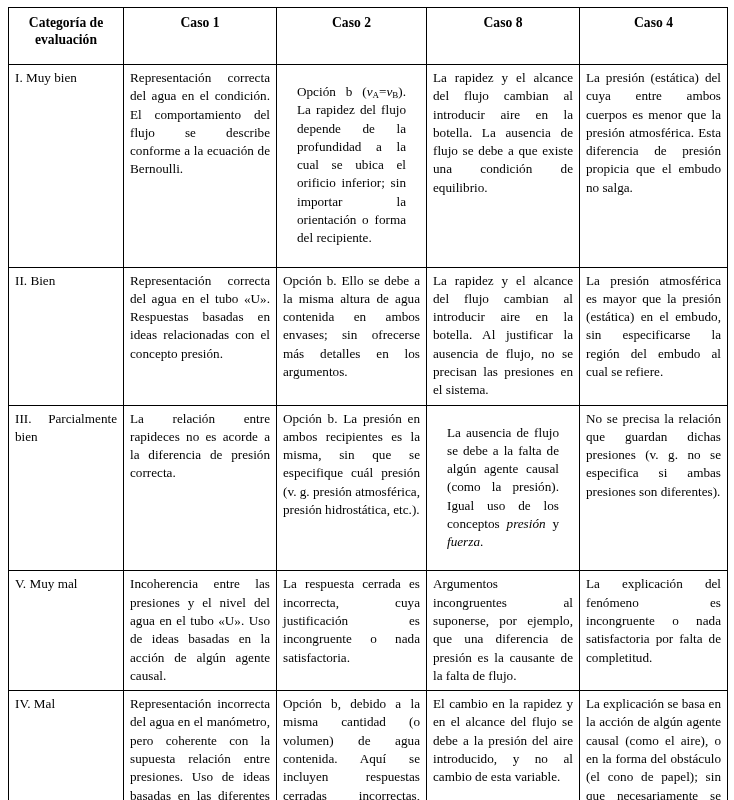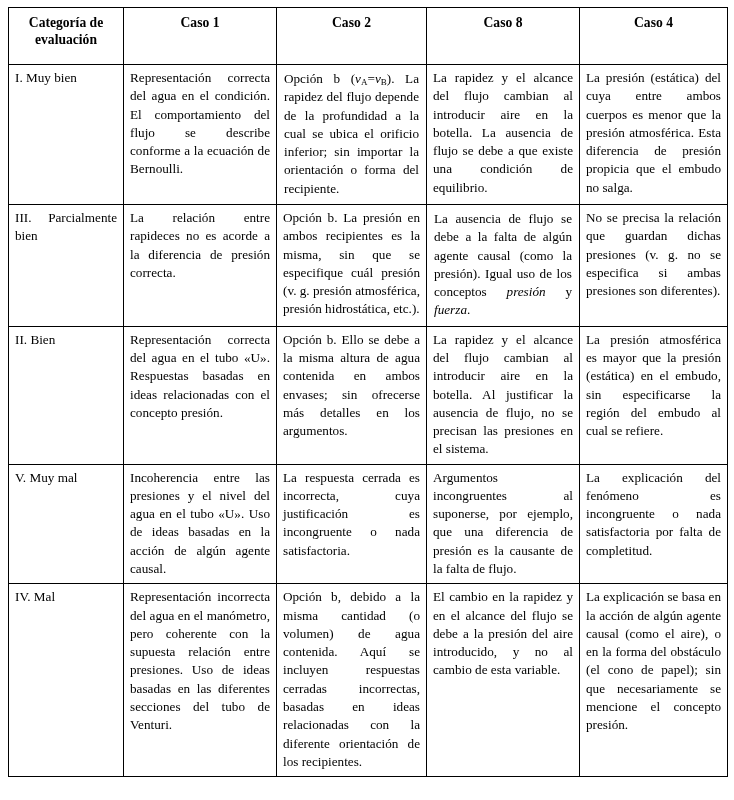--- a/index.html
+++ b/index.html
@@ -55,21 +55,21 @@
   col.c1 { width: 153px; }
   col.c2 { width: 150px; }
   col.c3 { width: 153px; }
   col.c4 { width: 148px; }
 
   td.cat {
     text-align: left;
     text-justify: auto;
   }
   .body-cell p {
-    margin: 1px;
+    margin: 14px;
     text-align: justify;
     text-justify: inter-word;
   }
   i, .ital { font-style: italic; }
   sub {
     font-size: 0.68em;
     line-height: 0;
     vertical-align: baseline;
     position: relative;
     top: 0.26em;
@@ -103,35 +103,35 @@
         <td class="cat">I. Muy bien</td>
         <td class="body-cell">Representación correcta del agua en el condición. El comportamiento del flujo se describe conforme a la ecuación de Bernoulli.</td>
         <td class="body-cell">
             <p><span>Opción b (</span><span class="var">v</span><sub>A</sub><span>=</span><span class="var">v</span><sub>B</sub><span>). La rapidez del flujo depende de la profundidad a la cual se ubica el orificio inferior; sin importar la orientación o forma del recipiente.</span></p>
           </td>
         <td class="body-cell">La rapidez y el alcance del flujo cambian al introducir aire en la botella. La ausencia de flujo se debe a que existe una condición de equilibrio.</td>
         <td class="body-cell">La presión (estática) del cuya entre ambos cuerpos es menor que la presión atmosférica. Esta diferencia de presión propicia que el embudo no salga.</td>
       </tr>
 
       <tr>
+        <td class="cat">II. Bien</td>
+        <td class="body-cell">Representación correcta del agua en el tubo «U». Respuestas basadas en ideas relacionadas con el concepto presión.</td>
+        <td class="body-cell">Opción b. Ello se debe a la misma altura de agua contenida en ambos envases; sin ofrecerse más detalles en los argumentos.</td>
+        <td class="body-cell">La rapidez y el alcance del flujo cambian al introducir aire en la botella. Al justificar la ausencia de flujo, no se precisan las presiones en el sistema.</td>
+        <td class="body-cell">La presión atmosférica es mayor que la presión (estática) en el embudo, sin especificarse la región del embudo al cual se refiere.</td>
+      </tr>
+
+      <tr>
         <td class="cat">III. Parcialmente bien</td>
         <td class="body-cell">La relación entre rapideces no es acorde a la diferencia de presión correcta.</td>
         <td class="body-cell">Opción b. La presión en ambos recipientes es la misma, sin que se especifique cuál presión (v. g. presión atmosférica, presión hidrostática, etc.).</td>
         <td class="body-cell">
             <p><span>La ausencia de flujo se debe a la falta de algún agente causal (como la presión). Igual uso de los conceptos </span><i>presión</i><span> y </span><i>fuerza</i><span>.</span></p>
           </td>
         <td class="body-cell">No se precisa la relación que guardan dichas presiones (v. g. no se especifica si ambas presiones son diferentes).</td>
-      </tr>
-
-      <tr>
-        <td class="cat">II. Bien</td>
-        <td class="body-cell">Representación correcta del agua en el tubo «U». Respuestas basadas en ideas relacionadas con el concepto presión.</td>
-        <td class="body-cell">Opción b. Ello se debe a la misma altura de agua contenida en ambos envases; sin ofrecerse más detalles en los argumentos.</td>
-        <td class="body-cell">La rapidez y el alcance del flujo cambian al introducir aire en la botella. Al justificar la ausencia de flujo, no se precisan las presiones en el sistema.</td>
-        <td class="body-cell">La presión atmosférica es mayor que la presión (estática) en el embudo, sin especificarse la región del embudo al cual se refiere.</td>
       </tr>
 
       <tr>
         <td class="cat">V. Muy mal</td>
         <td class="body-cell">Incoherencia entre las presiones y el nivel del agua en el tubo «U». Uso de ideas basadas en la acción de algún agente causal.</td>
         <td class="body-cell">La respuesta cerrada es incorrecta, cuya justificación es incongruente o nada satisfactoria.</td>
         <td class="body-cell">Argumentos incongruentes al suponerse, por ejemplo, que una diferencia de presión es la causante de la falta de flujo.</td>
         <td class="body-cell">La explicación del fenómeno es incongruente o nada satisfactoria por falta de completitud.</td>
       </tr>
 

